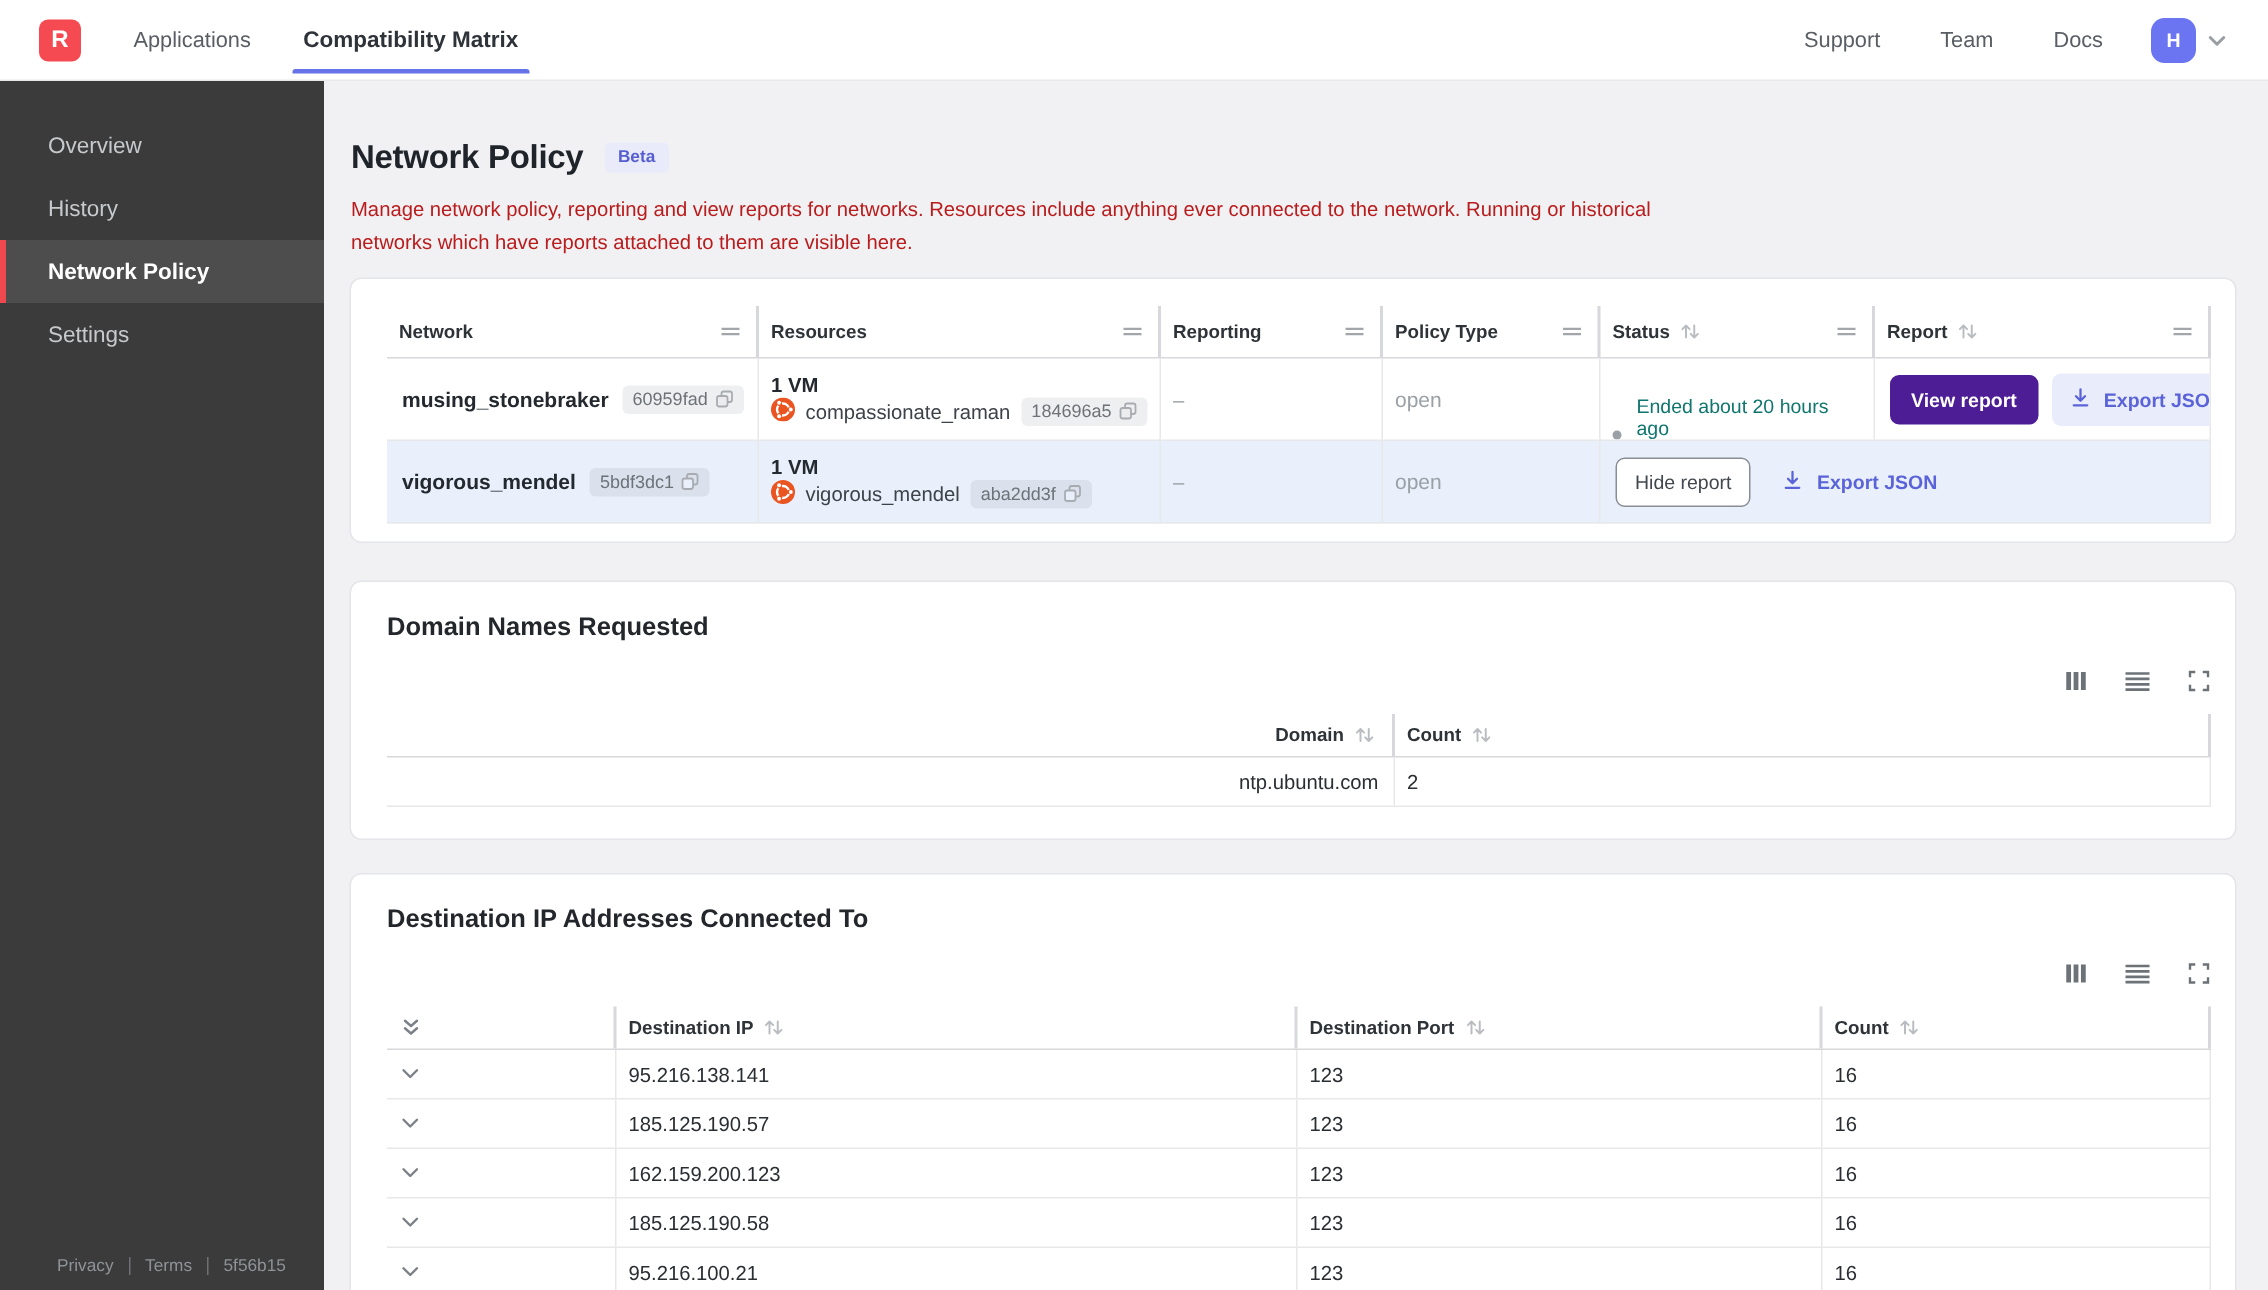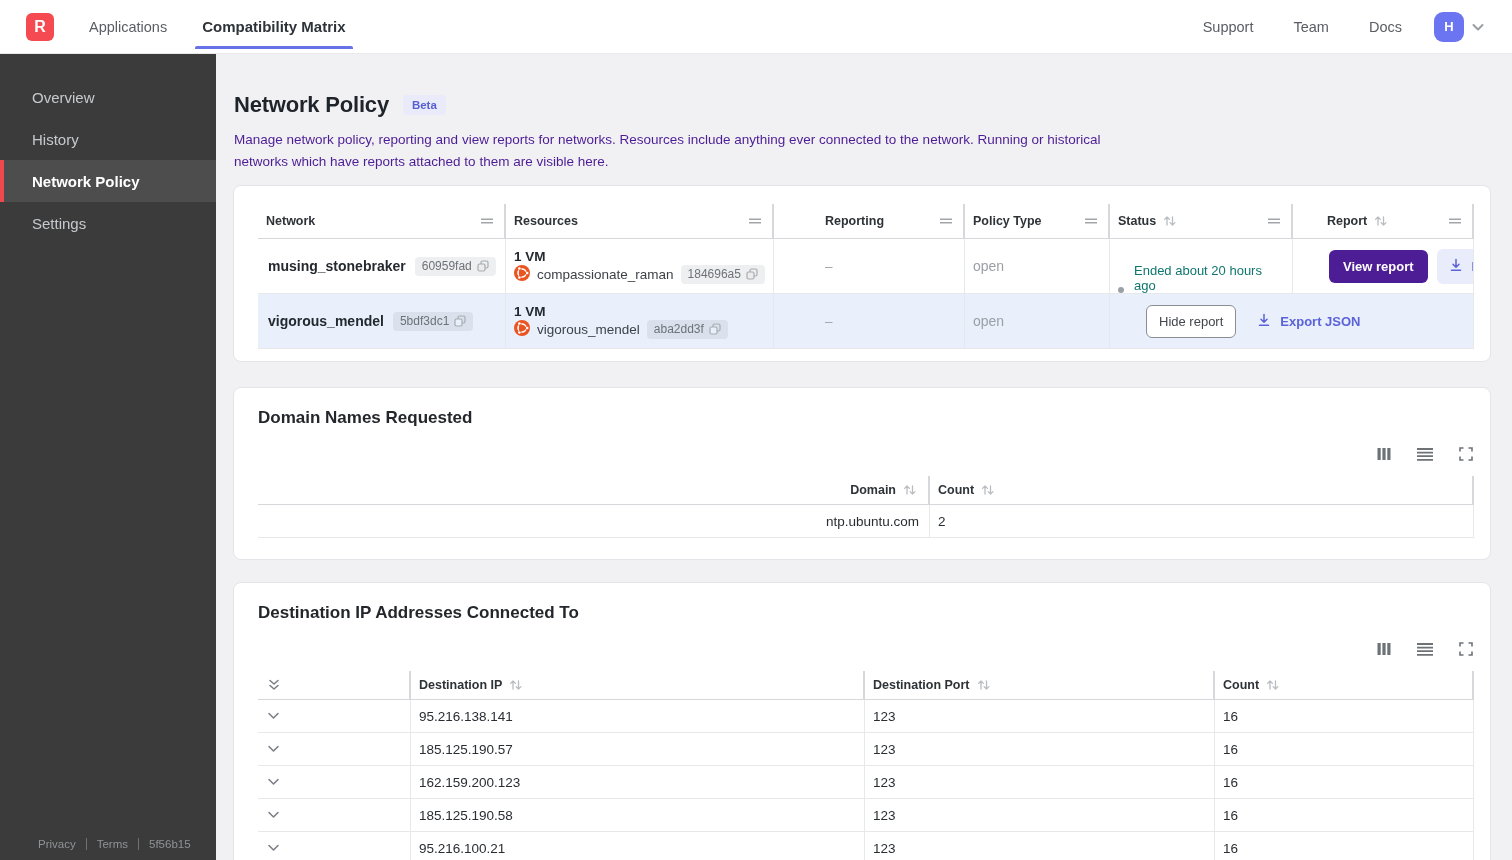--- a/index.html
+++ b/index.html
@@ -37,21 +37,21 @@
   .side-footer span { cursor:pointer; }
   .side-footer .build { cursor:default; }
 
   
   .main { flex:1; overflow:hidden; padding:38px 21px 0 17px; }
   .page-head { display:flex; align-items:center; gap:14px; padding-left:1px; }
   .page-title { font-size:22px; font-weight:700; color:#1f242a; letter-spacing:-0.2px; }
   .beta-badge { background:#e9ebfa; color:#575fd0; font-size:11.5px; font-weight:600;
     padding:4px 9px; border-radius:4px; }
   .page-desc { margin-top:11px; padding-left:1px; font-size:13.5px; line-height:1.6;
-    color:#4c1d95; max-width:882px; }
+    color:#b91c1c; max-width:882px; }
 
   .card { background:#fff; border:1px solid #e4e5e8; border-radius:8px; }
   .card-1 { margin-top:13px; padding:18px 16px 0 24px; height:177px; overflow:hidden; }
   .card-2 { margin-top:25px; padding:20px 16px 0 24px; height:173px; overflow:hidden; }
   .card-3 { margin-top:22px; padding:20px 16px 0 24px; height:420px; overflow:hidden; }
   .card-title { font-size:17px; font-weight:700; color:#23272c; }
   .card-actions { display:flex; justify-content:flex-end; align-items:center; gap:24px;
     margin-top:18px; margin-bottom:14px; }
   .card-actions .ico { cursor:pointer; display:flex; }
 
@@ -61,22 +61,22 @@
     border-right:2px solid #d7d8db; }
   .th-label { font-size:12.5px; font-weight:700; color:#2e3338; white-space:nowrap; }
   .sort-ico { margin-left:6px; display:flex; cursor:pointer; }
   .handle { margin-left:auto; width:14px; cursor:col-resize; display:flex; }
   .tbody-sep { border-bottom:1px solid #d7d8db; }
   .trow { display:flex; border-bottom:1px solid #e7e8ea; }
   .td { display:flex; align-items:center; padding:0 10px 0 8px; border-right:1px solid #e7e8ea;
     font-size:13.5px; color:#2a2e33; overflow:hidden; }
 
   
-  .c-network{width:248px;} .c-resources{width:268px;} .c-reporting{width:148px;margin-left:43px;}
-  .c-policy{width:145px;} .c-status{width:183px;} .c-report{flex:1;margin-left:26px;}
+  .c-network{width:248px;} .c-resources{width:268px;} .c-reporting{width:148px;}
+  .c-policy{width:145px;} .c-status{width:183px;} .c-report{flex:1;}
   .t1 .trow { height:55px; }
   .t1 .trow.hl { background:#e9effb; }
   .td.first { padding-left:10px; }
   .net-name { font-size:14px; font-weight:700; color:#24292f; margin-right:9px; white-space:nowrap; }
   .pill { display:inline-flex; align-items:center; gap:5px; background:rgba(125,130,140,0.13);
     border-radius:4px; padding:2.5px 7px; font-size:12px; color:#6d7278; white-space:nowrap; }
   .pill .copy { display:flex; cursor:pointer; }
   .res-cell { flex-direction:column; align-items:flex-start; justify-content:center; gap:1px; }
   .res-sum { font-size:13.5px; font-weight:700; color:#24292f; }
   .res-vm { display:flex; align-items:center; gap:7px; font-size:13.5px; color:#3d4248; }

